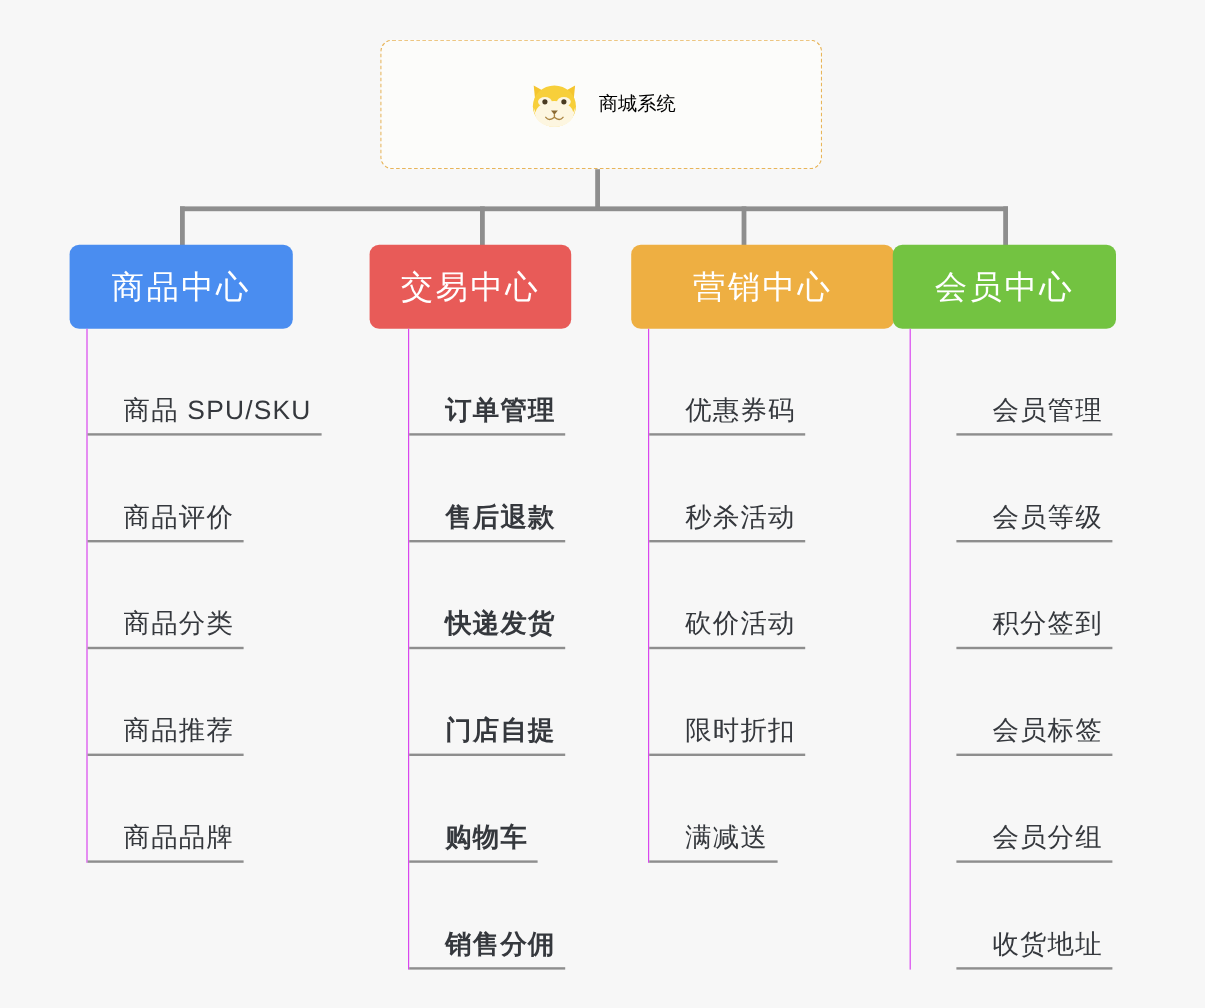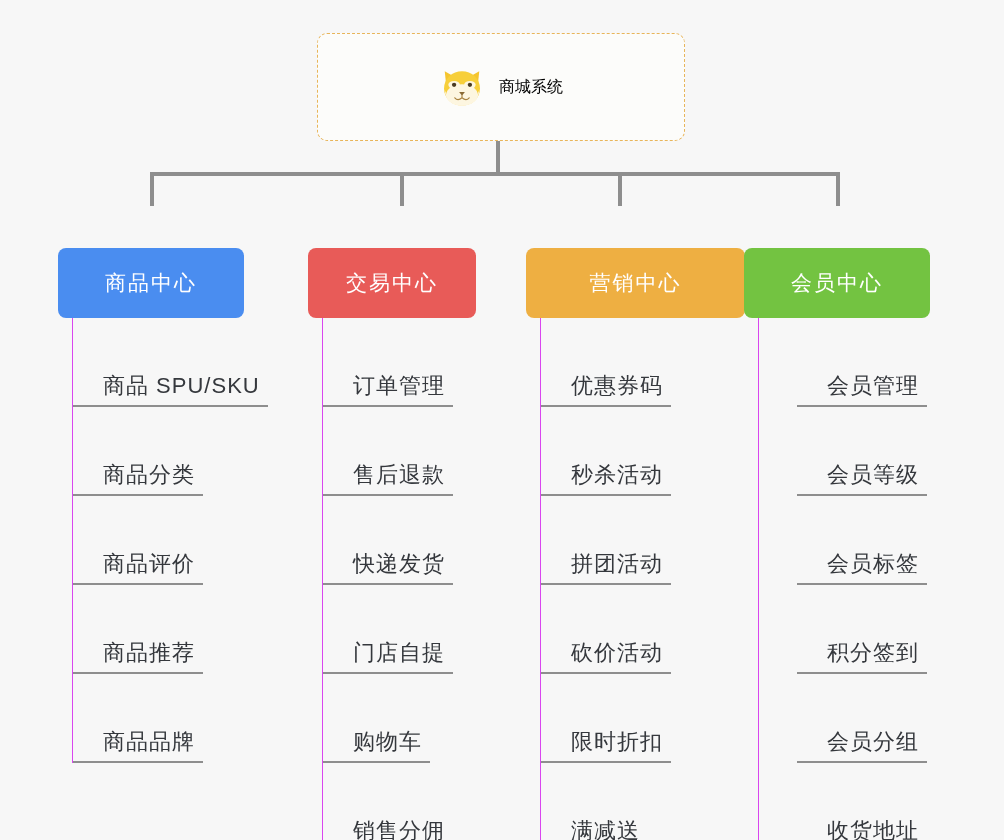--- a/index.html
+++ b/index.html
@@ -52,24 +52,23 @@
     top: 204px;
   }
   .cat-box {
     height: 70px;
     border-radius: 8px;
     display: flex;
     align-items: center;
     justify-content: center;
     box-sizing: border-box;
     color: #ffffff;
-    font-size: 21px;
+    font-size: 27px;
     letter-spacing: 2px;
     white-space: nowrap;
-    margin-top: 44px;
   }
   .leaf-list {
     position: relative;
     margin-top: 0;
     border-left: 1px solid #d946ef;
     box-sizing: border-box;
   }
   .leaf {
     height: 89px;
     position: relative;
@@ -126,39 +125,39 @@
 
 <div class="column" style="left:58px; width:186px;">
   <div class="cat-box" style="background:#4a8df0; width:186px;">
     <span>商品中心</span>
   </div>
   <div class="leaf-list" style="margin-left:14px;">
     <div class="leaf">
         <span class="leaf-text">商品 SPU/SKU</span>
       </div>
     <div class="leaf">
+        <span class="leaf-text">商品评价</span>
+      </div>
+    <div class="leaf">
         <span class="leaf-text">商品分类</span>
-      </div>
-    <div class="leaf">
-        <span class="leaf-text">商品评价</span>
       </div>
     <div class="leaf">
         <span class="leaf-text">商品推荐</span>
       </div>
     <div class="leaf">
         <span class="leaf-text">商品品牌</span>
       </div>
   </div>
 </div>
 
 <div class="column" style="left:308px; width:186px;">
   <div class="cat-box" style="background:#e85b58; width:168px;">
     <span>交易中心</span>
   </div>
-  <div class="leaf-list" style="margin-left:14px;">
+  <div class="leaf-list" style="margin-left:32px;font-weight:bold;">
     <div class="leaf">
         <span class="leaf-text">订单管理</span>
       </div>
     <div class="leaf">
         <span class="leaf-text">售后退款</span>
       </div>
     <div class="leaf">
         <span class="leaf-text">快递发货</span>
       </div>
     <div class="leaf">
@@ -178,23 +177,20 @@
     <span>营销中心</span>
   </div>
   <div class="leaf-list" style="margin-left:14px;">
     <div class="leaf">
         <span class="leaf-text">优惠券码</span>
       </div>
     <div class="leaf">
         <span class="leaf-text">秒杀活动</span>
       </div>
     <div class="leaf">
-        <span class="leaf-text">拼团活动</span>
-      </div>
-    <div class="leaf">
         <span class="leaf-text">砍价活动</span>
       </div>
     <div class="leaf">
         <span class="leaf-text">限时折扣</span>
       </div>
     <div class="leaf">
         <span class="leaf-text">满减送</span>
       </div>
   </div>
 </div>
@@ -204,25 +200,25 @@
     <span>会员中心</span>
   </div>
   <div class="leaf-list" style="margin-left:14px;padding-left:38px;">
     <div class="leaf">
         <span class="leaf-text">会员管理</span>
       </div>
     <div class="leaf">
         <span class="leaf-text">会员等级</span>
       </div>
     <div class="leaf">
+        <span class="leaf-text">积分签到</span>
+      </div>
+    <div class="leaf">
         <span class="leaf-text">会员标签</span>
       </div>
     <div class="leaf">
-        <span class="leaf-text">积分签到</span>
-      </div>
-    <div class="leaf">
         <span class="leaf-text">会员分组</span>
       </div>
     <div class="leaf">
         <span class="leaf-text">收货地址</span>
       </div>
   </div>
 </div>
 
 </body></html>

